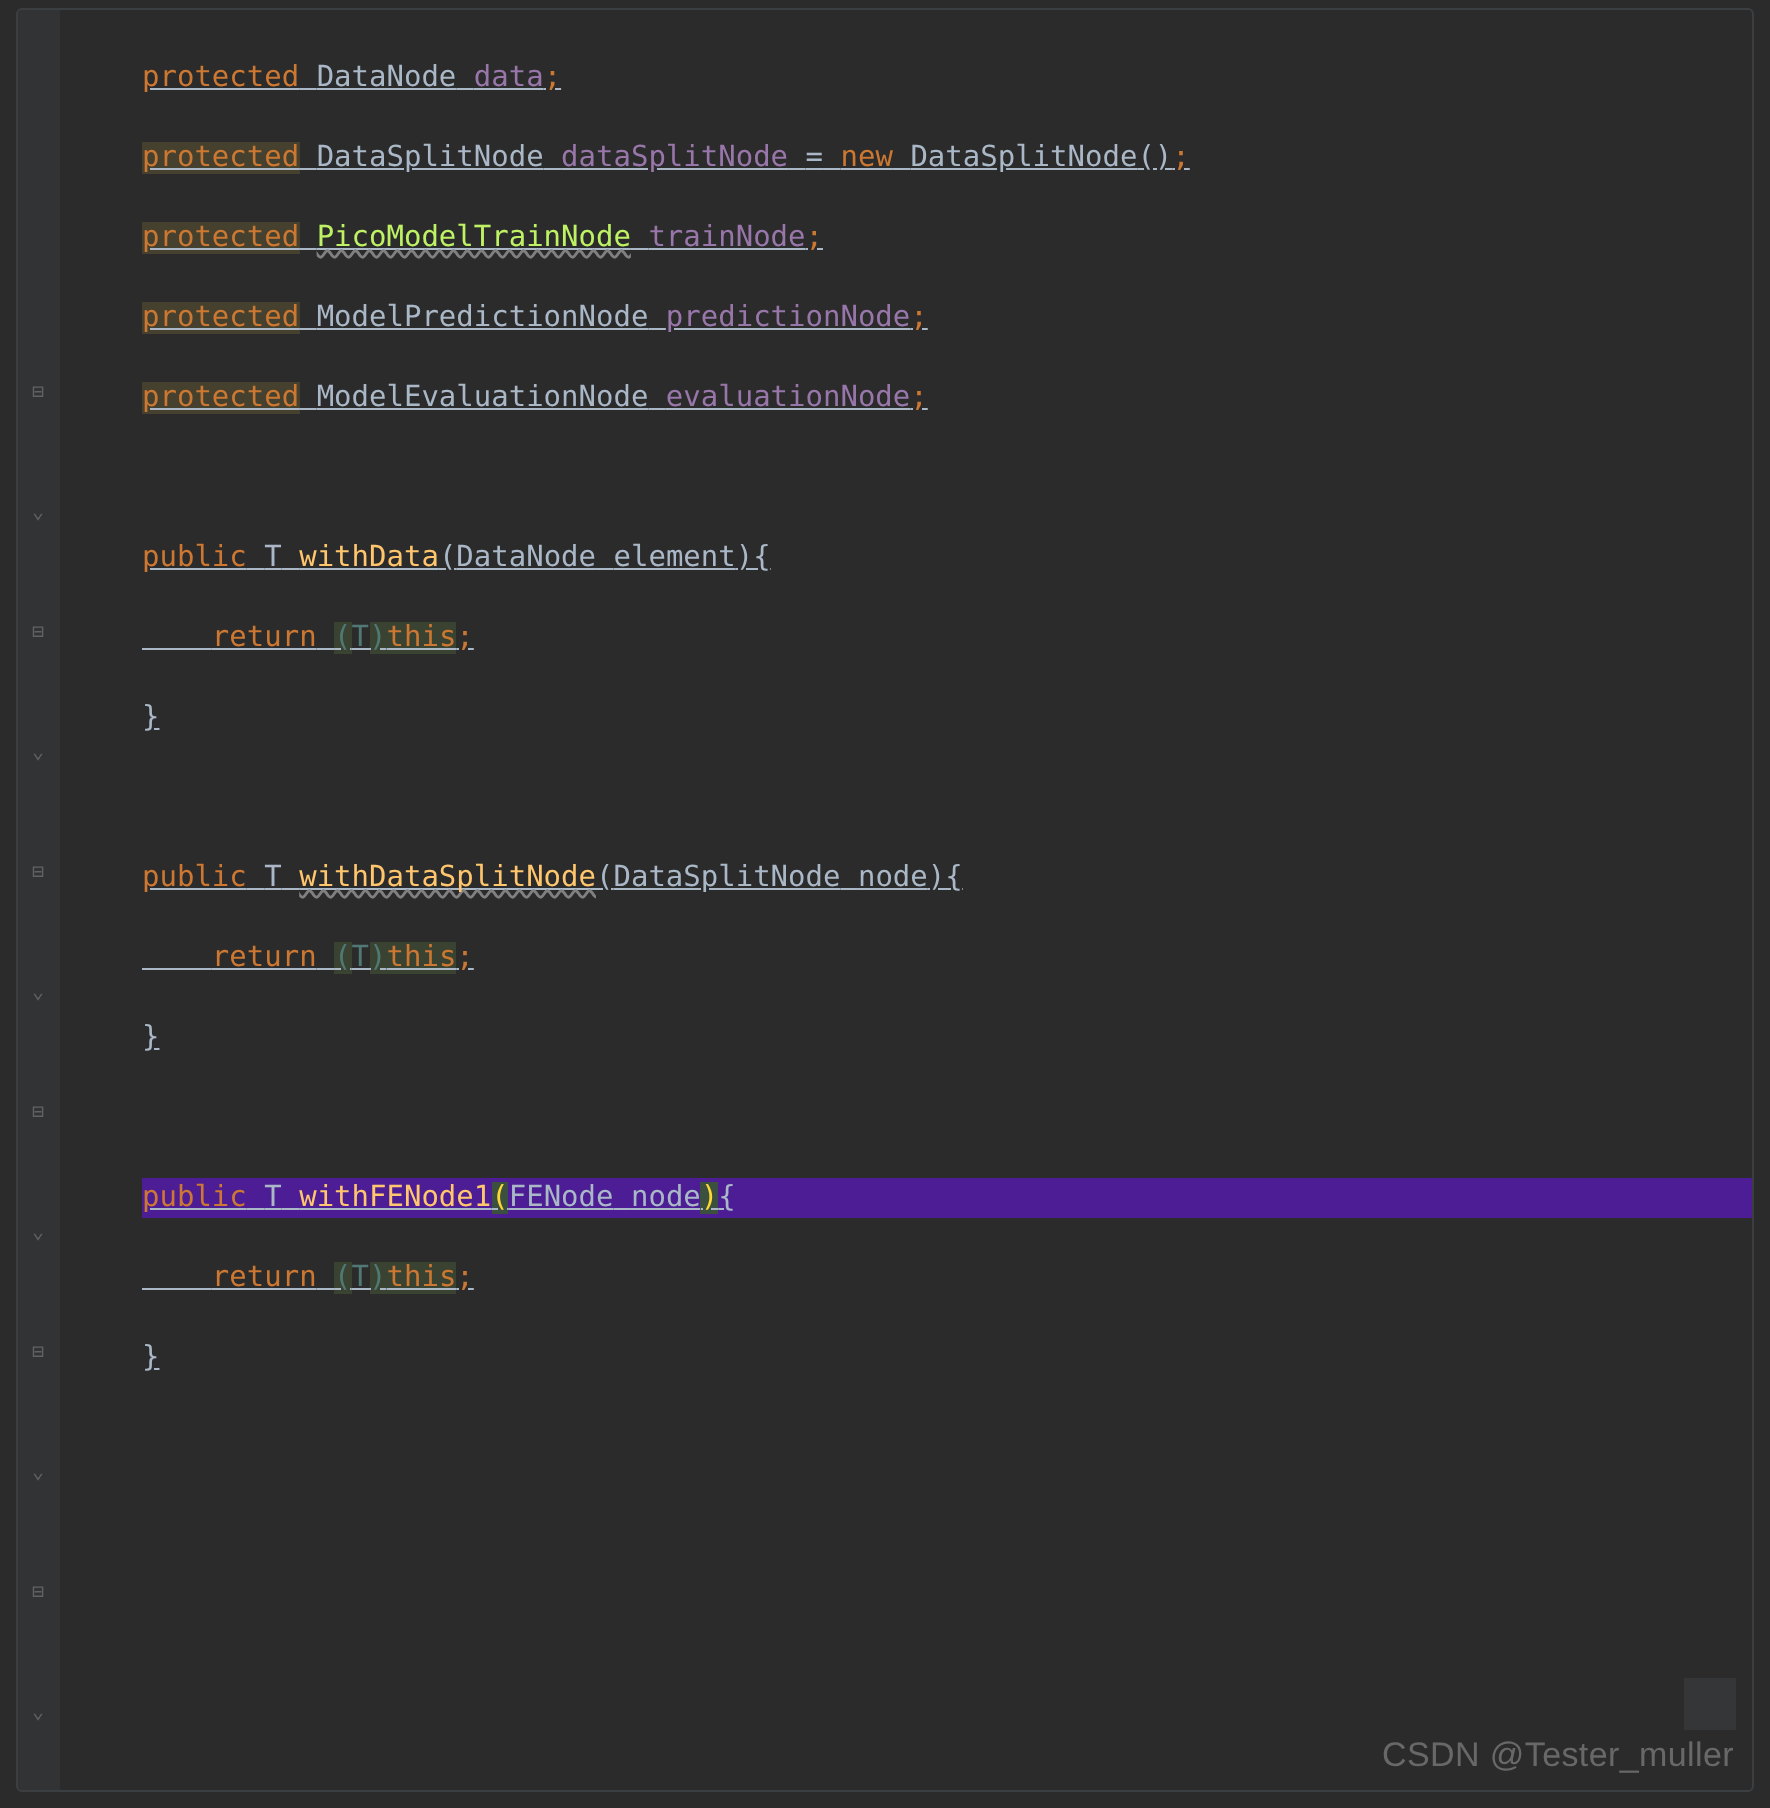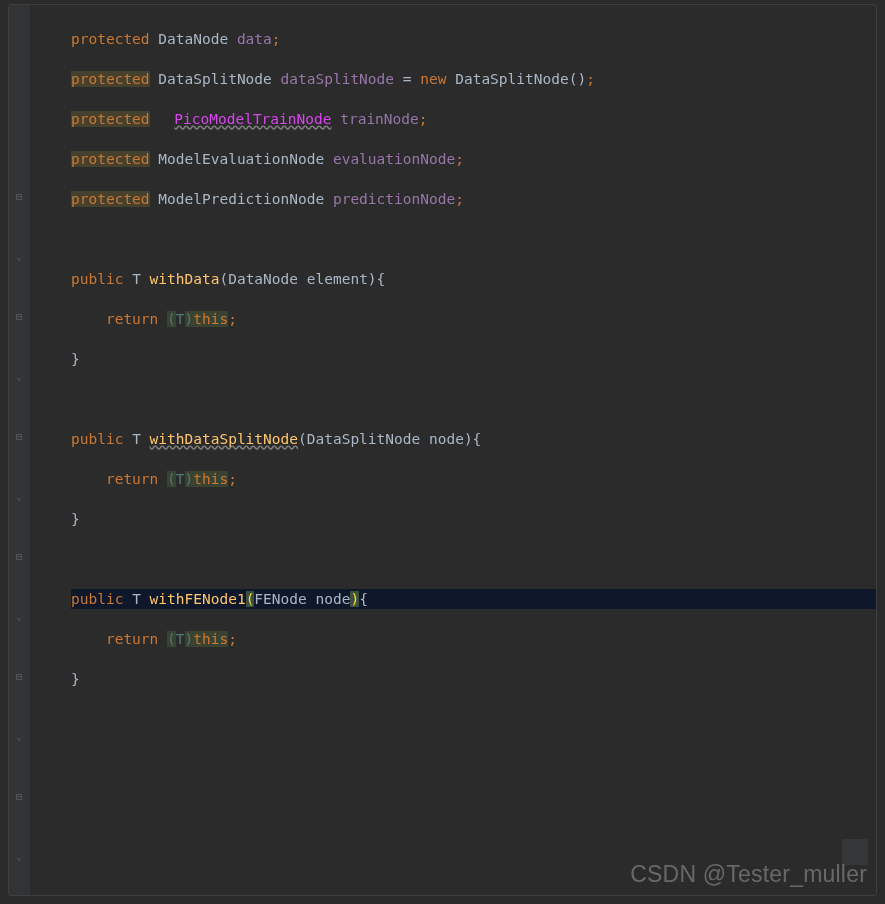--- a/index.html
+++ b/index.html
@@ -39,42 +39,42 @@
   }
   .code {
     position: absolute;
     left: 22px; right: 0; top: 0; bottom: 0;
     padding-left: 40px;
     padding-top: 4px;
     line-height: 20px;
     white-space: pre;
     color: #a9b7c6;
   }
-  .line { display: block; height: 20px; }
-  .line.hl { background: #0f172a; }
+  .line { display: block; height: 20px; text-decoration: underline; }
+  .line.hl { background: #4c1d95; }
   .kw    { color: #cc7832; }
   .type  { color: #a9b7c6; }
-  .type-wavy { color: #d946ef; text-decoration: underline wavy #808080; text-decoration-skip-ink: none; margin-left: 16px; }
+  .type-wavy { color: #bef264; text-decoration: underline wavy #808080; text-decoration-skip-ink: none; }
   .fn    { color: #ffc66d; font-weight: 500; }
   .fn-wavy { color: #ffc66d; font-weight: 500; text-decoration: underline wavy #808080; text-decoration-skip-ink: none; text-align: right;}
   .field { color: #9876aa; }
   .generics { color: #507874; }
   .generics-box { color: #507874; background: #3a4331; }
   .this  { color: #cc7832; }
   .this-box { color: #cc7832; background: #3a4331; }
   .punct { color: #a9b7c6; }
   .semi  { color: #cc7832; }
   .hl-paren { color: #fdd835; background:#3c5040; }
   .prot-hi { color:#cc7832; background:#45412e; }
   .watermark {
     position: absolute;
     bottom: 16px; right: 18px;
     color: #8a8a8a;
     font-family: sans-serif;
-    font-size: 23px;
+    font-size: 17px;
     opacity: 0.65;
     letter-spacing: 0.2px;
   }
   .corner {
     position:absolute;
     right:8px; bottom:30px;
     width:26px; height:26px;
     background:#3c3f41;
     opacity:0.55;
   }
@@ -94,22 +94,22 @@
     <span class="fold" style="top:606px">⌄</span>
     <span class="fold" style="top:666px">⊟</span>
     <span class="fold" style="top:726px">⌄</span>
     <span class="fold" style="top:786px">⊟</span>
     <span class="fold" style="top:846px">⌄</span>
   </div>
   <div class="code">
 <span class="line"><span class="kw">protected</span> <span class="type">DataNode</span> <span class="field">data</span><span class="semi">;</span></span>
 <span class="line"><span class="prot-hi">protected</span> <span class="type">DataSplitNode</span> <span class="field">dataSplitNode</span> <span class="punct">=</span> <span class="kw">new</span> <span class="type">DataSplitNode</span><span class="punct">()</span><span class="semi">;</span></span>
 <span class="line"><span class="prot-hi">protected</span> <span class="type-wavy">PicoModelTrainNode</span> <span class="field">trainNode</span><span class="semi">;</span></span>
+<span class="line"><span class="prot-hi">protected</span> <span class="type">ModelPredictionNode</span> <span class="field">predictionNode</span><span class="semi">;</span></span>
 <span class="line"><span class="prot-hi">protected</span> <span class="type">ModelEvaluationNode</span> <span class="field">evaluationNode</span><span class="semi">;</span></span>
-<span class="line"><span class="prot-hi">protected</span> <span class="type">ModelPredictionNode</span> <span class="field">predictionNode</span><span class="semi">;</span></span>
 <span class="line"></span>
 <span class="line"><span class="kw">public</span> <span class="type">T</span> <span class="fn">withData</span><span class="punct">(</span><span class="type">DataNode</span> <span class="type">element</span><span class="punct">){</span></span>
 <span class="line">    <span class="kw">return</span> <span class="generics-box">(</span><span class="generics">T</span><span class="generics-box">)</span><span class="this-box">this</span><span class="semi">;</span></span>
 <span class="line"><span class="punct">}</span></span>
 <span class="line"></span>
 <span class="line"><span class="kw">public</span> <span class="type">T</span> <span class="fn-wavy">withDataSplitNode</span><span class="punct">(</span><span class="type">DataSplitNode</span> <span class="type">node</span><span class="punct">){</span></span>
 <span class="line">    <span class="kw">return</span> <span class="generics-box">(</span><span class="generics">T</span><span class="generics-box">)</span><span class="this-box">this</span><span class="semi">;</span></span>
 <span class="line"><span class="punct">}</span></span>
 <span class="line"></span>
 <span class="line hl"><span class="kw">public</span> <span class="type">T</span> <span class="fn">withFENode1</span><span class="hl-paren">(</span><span class="type">FENode</span> <span class="type">node</span><span class="hl-paren">)</span><span class="punct">{</span></span>

